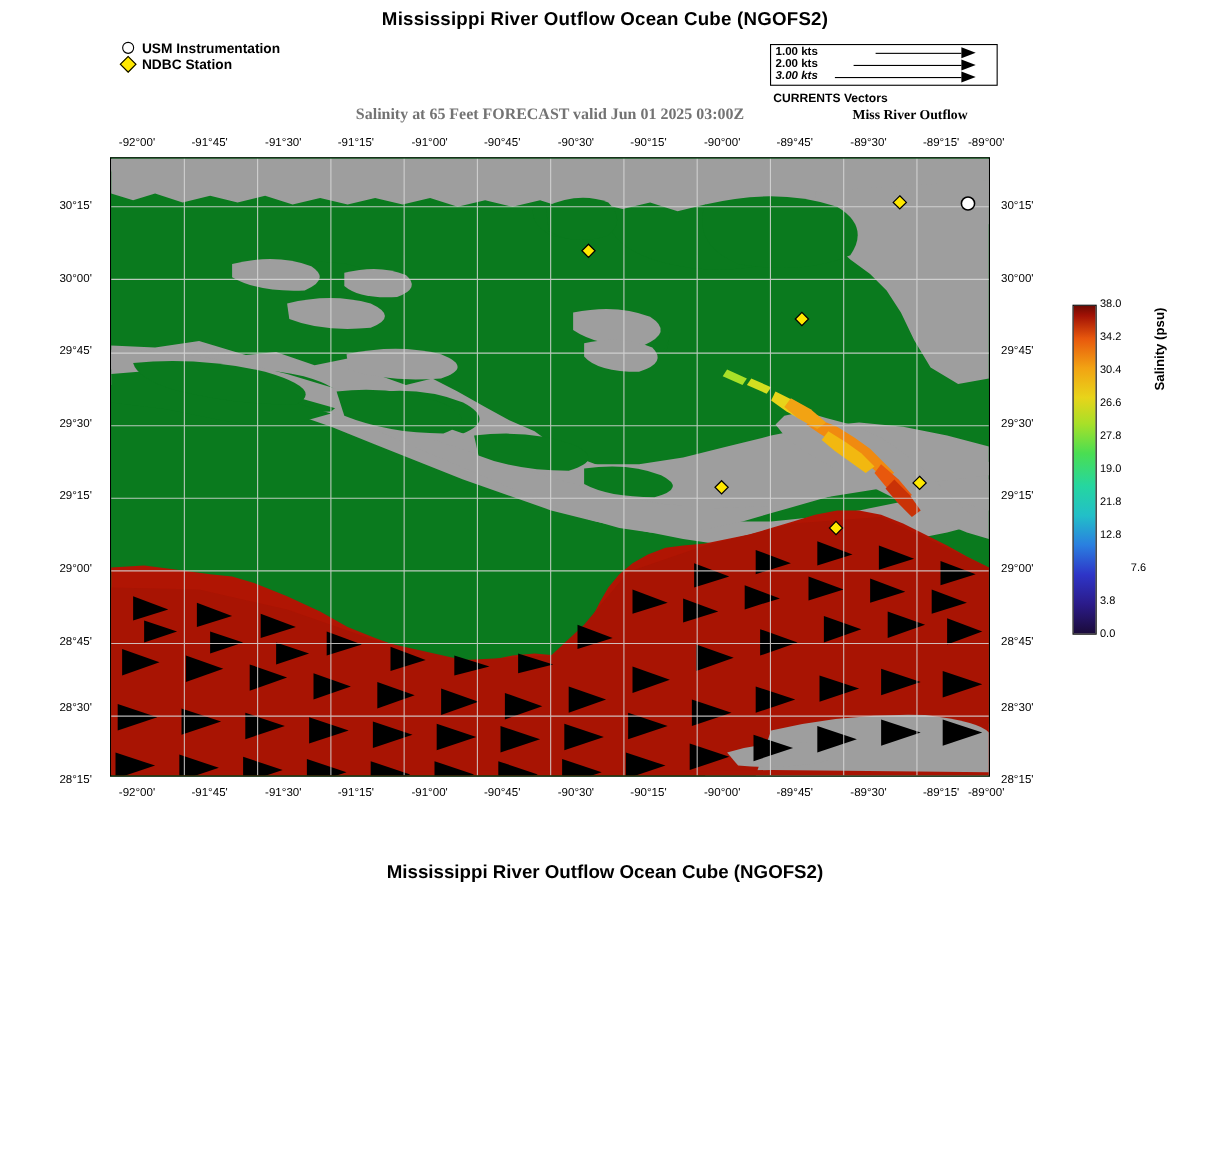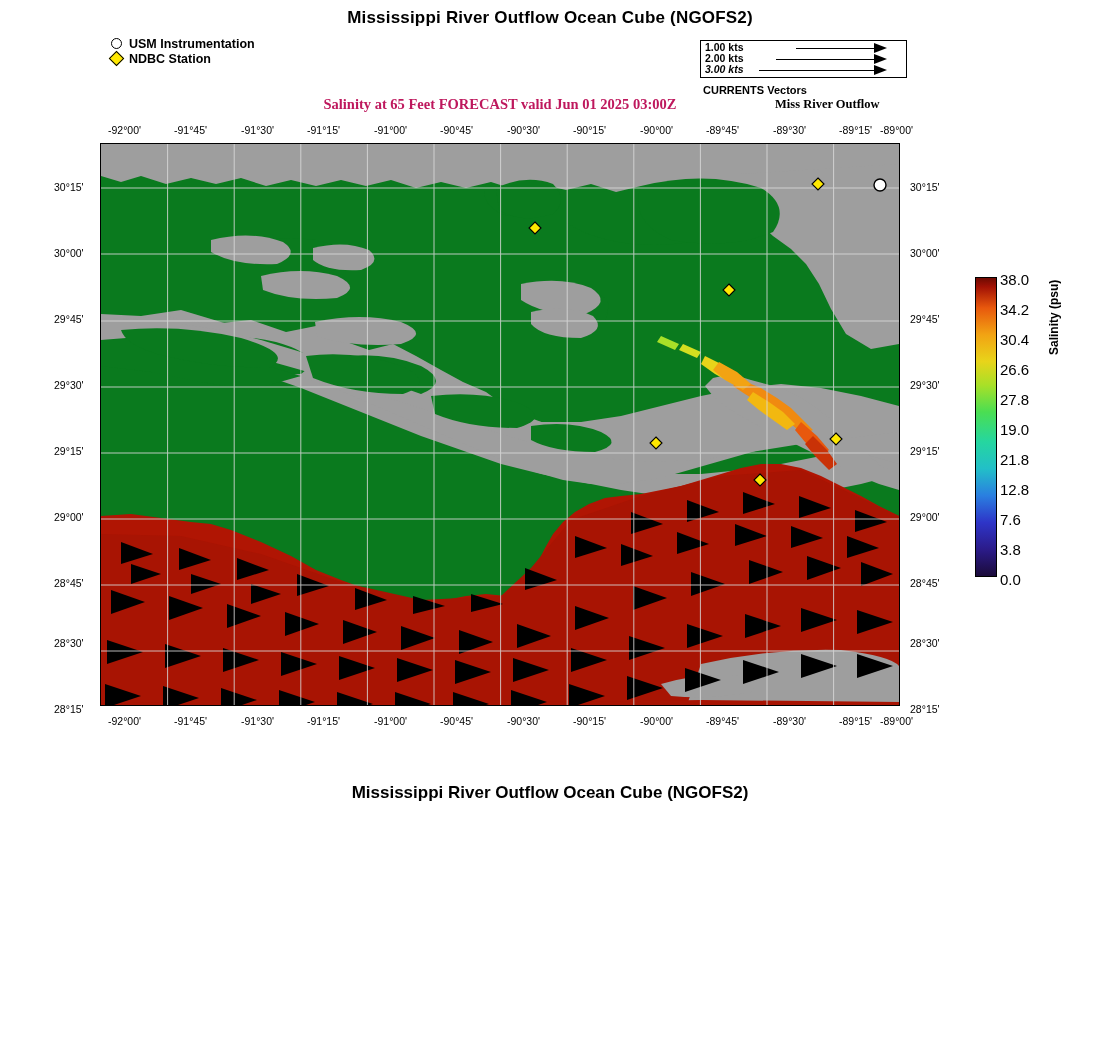--- a/index.html
+++ b/index.html
@@ -14,21 +14,21 @@
   #title-top{
     left:0;top:8px;width:1100px;text-align:center;
     font-size:17px;font-weight:bold;color:#000;letter-spacing:.2px;
   }
   #title-bottom{
     left:0;top:783px;width:1100px;text-align:center;
     font-size:17px;font-weight:bold;color:#000;
   }
   #subtitle{
     left:100px;top:96px;width:800px;text-align:center;
-    font-size:14.5px;font-weight:bold;color:#be185d;
+    font-size:14.5px;font-weight:bold;color:#737373;
     font-family:"Liberation Serif", serif;
   }
   #outflow-label{
     left:775px;top:97px;font-size:12.5px;font-weight:bold;color:#000;
     font-family:"Liberation Serif", serif;
   }
 
   
   #legend-markers{left:110px;top:36px;}
   .legend-row{display:flex;align-items:center;height:15px;}
@@ -76,21 +76,21 @@
       #22bfc8 36%,
       #25d6a0 45%,
       #4ade52 55%,
       #a8e028 64%,
       #e8d41a 72%,
       #f2a313 81%,
       #e8580d 90%,
       #a21205 97%,
       #6e0a02 100%);
   }
-  .cb-tick{position:absolute;left:1000px;font-size:15px;color:#000;}
+  .cb-tick{position:absolute;left:1000px;font-size:10px;color:#000;}
   #cb-title{
     left:1047px;top:355px;font-size:12px;font-weight:bold;color:#000;
     transform:rotate(-90deg);transform-origin:left top;white-space:nowrap;
   }
 </style>
 </head>
 <body>
 
 <div class="abs" id="title-top">Mississippi River Outflow Ocean Cube (NGOFS2)</div>
 
@@ -388,18 +388,18 @@
 
 <div class="abs" id="colorbar"></div>
 <div class="abs cb-tick" style="top:271px;">38.0</div>
 <div class="abs cb-tick" style="top:301px;">34.2</div>
 <div class="abs cb-tick" style="top:331px;">30.4</div>
 <div class="abs cb-tick" style="top:361px;">26.6</div>
 <div class="abs cb-tick" style="top:391px;">27.8</div>
 <div class="abs cb-tick" style="top:421px;">19.0</div>
 <div class="abs cb-tick" style="top:451px;">21.8</div>
 <div class="abs cb-tick" style="top:481px;">12.8</div>
-<div class="abs cb-tick" style="top:511px;">7.6</div>
+<div class="abs cb-tick" style="top:511px;margin-left:28px;">7.6</div>
 <div class="abs cb-tick" style="top:541px;">3.8</div>
 <div class="abs cb-tick" style="top:571px;">0.0</div>
 <div class="abs" id="cb-title">Salinity (psu)</div>
 
 <div class="abs" id="title-bottom">Mississippi River Outflow Ocean Cube (NGOFS2)</div>
 
 </body></html>

